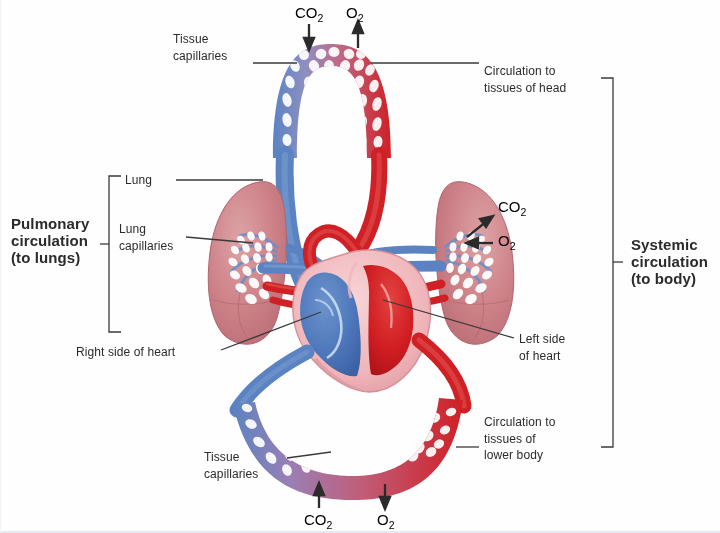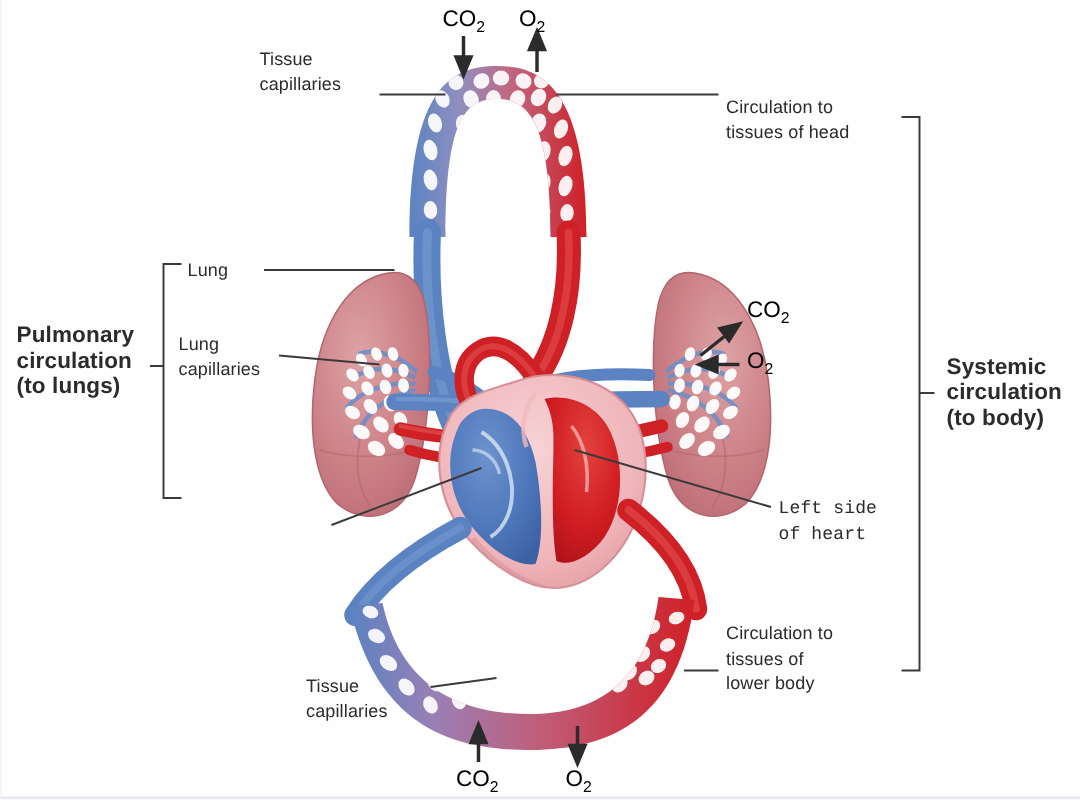--- a/index.html
+++ b/index.html
@@ -386,22 +386,23 @@
 capillaries</div>
 
   <div class="lbl bold" style="left:10px;top:215px;">Pulmonary
 circulation
 (to lungs)</div>
 
   <div class="lbl bold" style="left:616px;top:236px;margin-left:14px;">Systemic
 circulation
 (to body)</div>
 
-
-  <div class="lbl" style="left:518px;top:331px;font-family:Liberation Mono, monospace;">Left side
+  <div class="lbl" style="left:75px;top:344px;">Right side of heart</div>
+
+  <div class="lbl" style="left:518px;top:331px;">Left side
 of heart</div>
 
   <div class="lbl" style="left:203px;top:449px;">Tissue
 capillaries</div>
 
   <div class="lbl" style="left:483px;top:414px;">Circulation to
 tissues of
 lower body</div>
 
   <div class="gas" style="left:294px;top:4px;"><span>CO</span><sub>2</sub></div>

